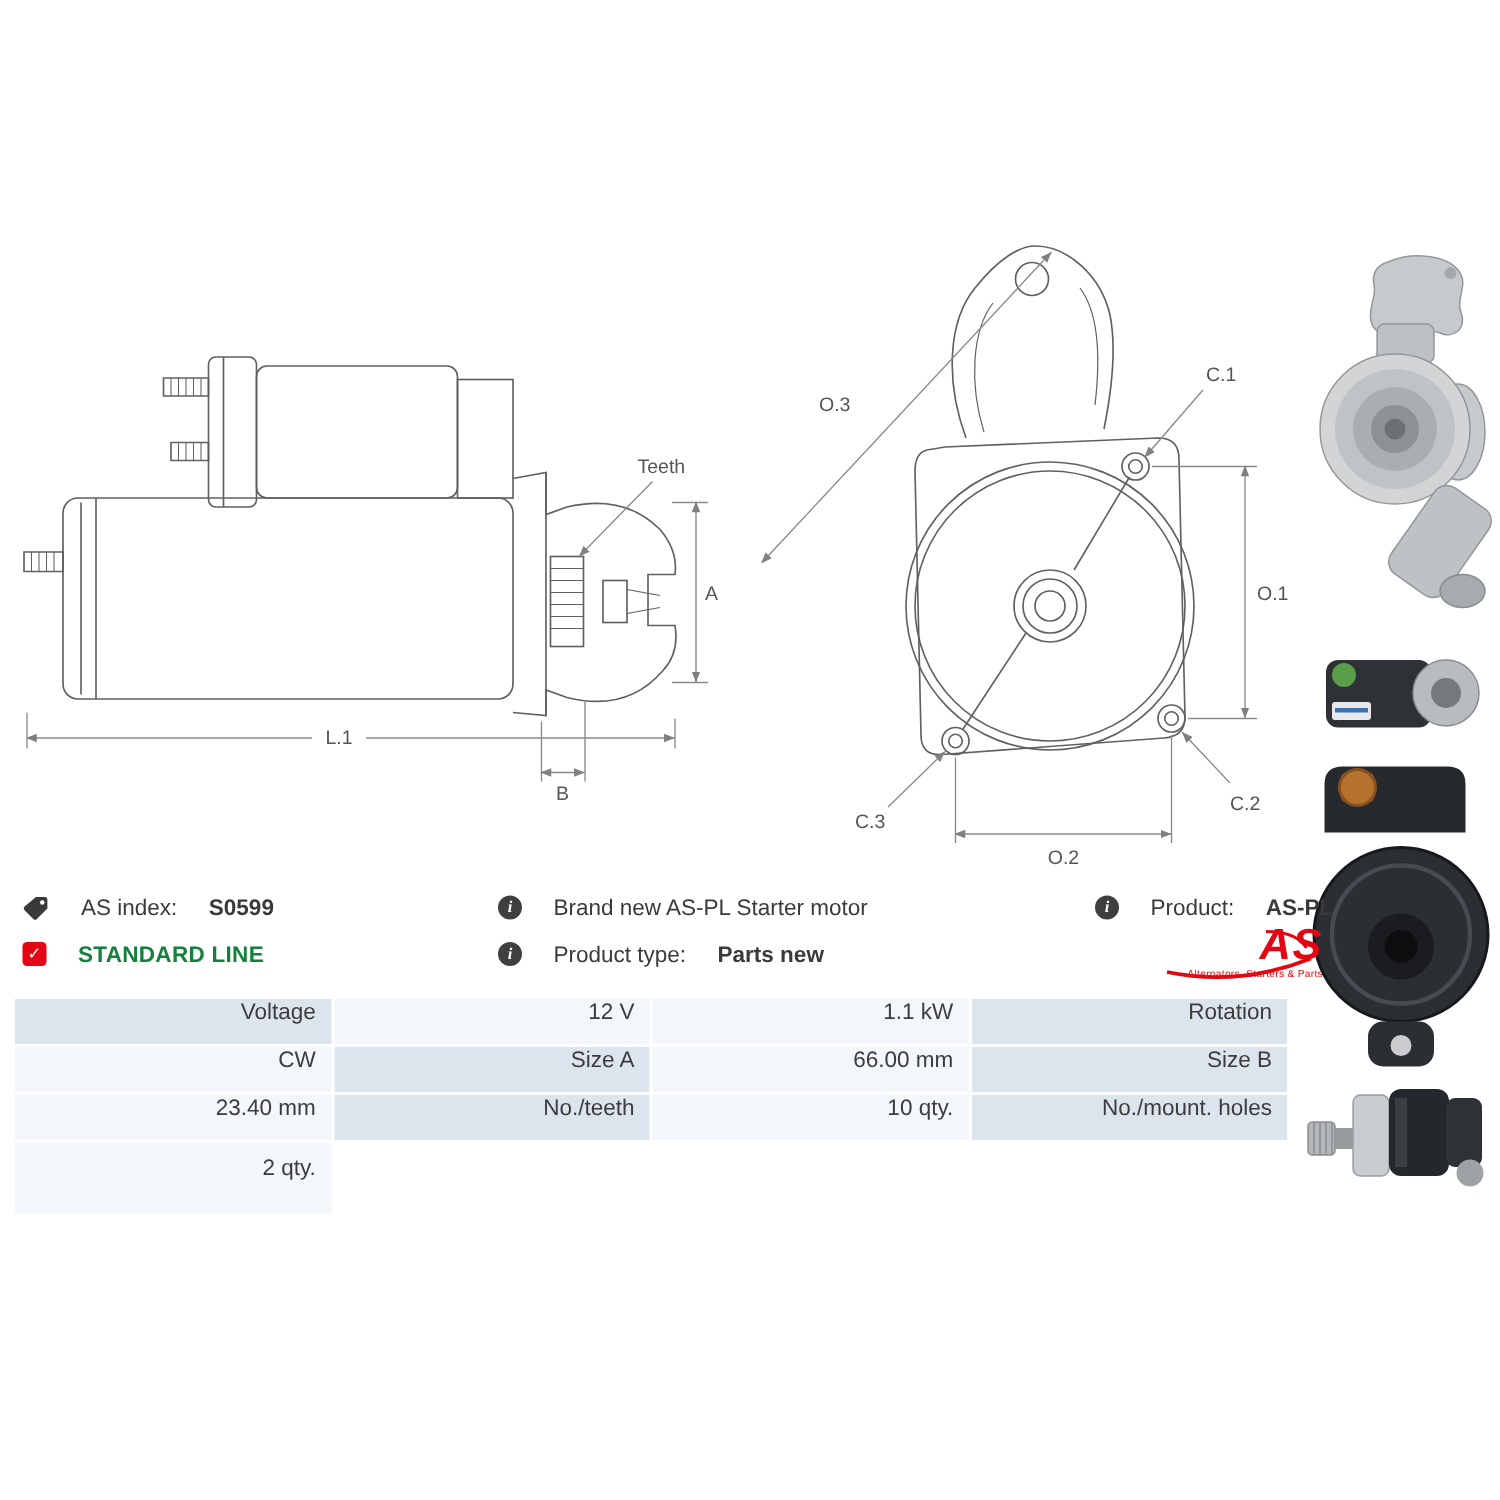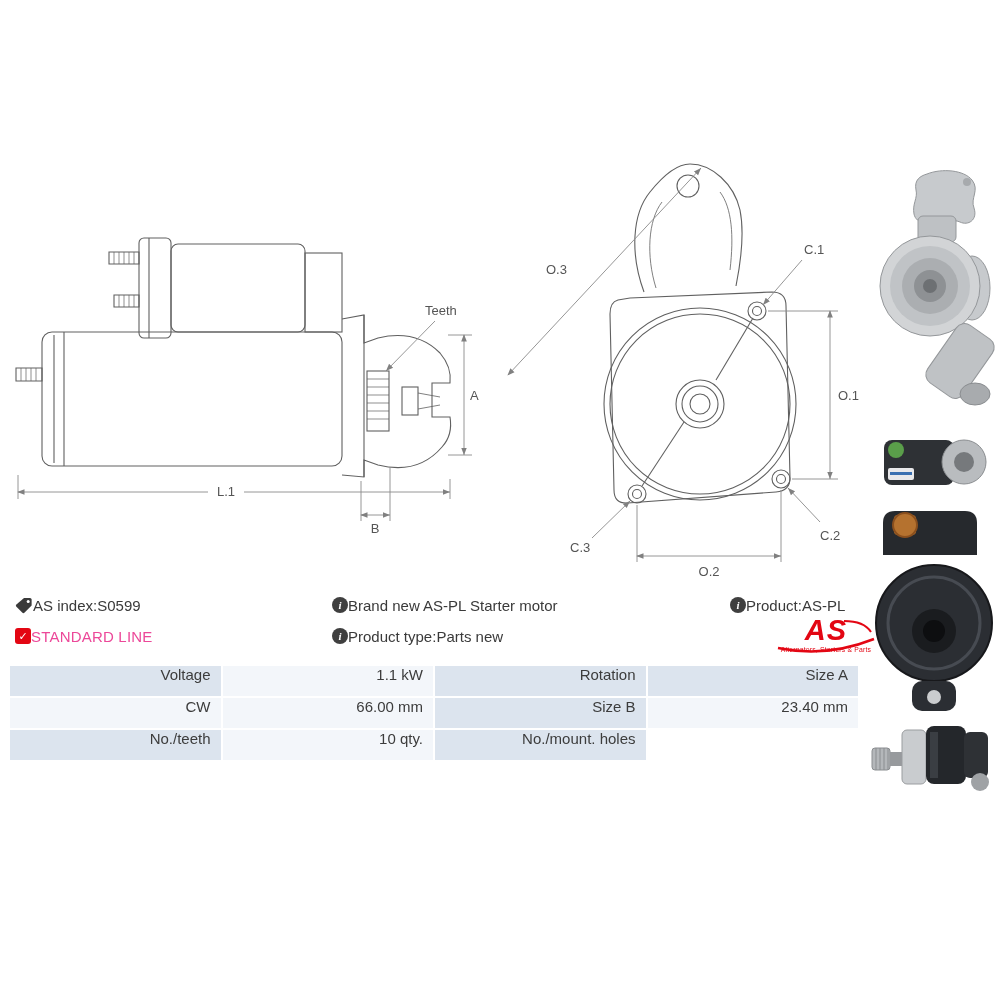--- a/index.html
+++ b/index.html
@@ -1,35 +1,35 @@
 <!DOCTYPE html>
 <html><head>
 <meta charset="utf-8">
 <style>
   *{box-sizing:border-box;margin:0;padding:0}
   html,body{width:1000px;height:1000px;background:#fff;font-family:"Liberation Sans",sans-serif;color:#3c3c3c;position:relative;overflow:hidden}
   .abs{position:absolute}
   svg text{font-family:"Liberation Sans",sans-serif;font-size:13px;fill:#555}
   
-  .info-item{position:absolute;display:flex;align-items:center;gap:0;font-size:15px;color:#3a3a3a;height:20px;white-space:nowrap}
+  .info-item{position:absolute;display:flex;align-items:center;gap:21px;font-size:15px;color:#3a3a3a;height:20px;white-space:nowrap}
   .info-icon{width:16px;height:16px;min-width:16px;border-radius:50%;background:#3f3f3f;color:#fff;
     font-size:11px;font-weight:bold;font-style:italic;font-family:"Liberation Serif",serif;
     display:flex;align-items:center;justify-content:center;line-height:1}
   .check-icon{width:16px;height:16px;min-width:16px;border-radius:3px;background:#e30613;color:#fff;
     font-size:11px;display:flex;align-items:center;justify-content:center;line-height:1}
-  .red-bold{color:#ec4899;font-weight:normal;letter-spacing:.2px}
-  b{font-weight:normal}
+  .red-bold{color:#15803d;font-weight:bold;letter-spacing:.2px}
+  b{font-weight:bold}
   
   .spec{position:absolute;left:10px;top:666px;width:848px;display:grid;
     grid-template-columns:1fr 1fr 1fr 1fr;grid-template-rows:30px 30px 30px 47px;gap:2px;background:#fff;font-size:15px}
   .spec .cell{display:flex;align-items:center;justify-content:flex-end;text-align:right;padding:2px 10px 14px 8px;line-height:1.25}
   .spec .lbl{background:#dce4ee}
   .spec .val{background:#f3f6fa}
   
-  .as-logo{position:absolute;left:770px;top:615px;width:112px;text-align:center;color:#e30613}
+  .as-logo{position:absolute;left:770px;top:615px;width:112px;text-align:right;color:#e30613}
   .as-logo .logo-text{display:block;font-style:italic;font-weight:bold;font-size:29px;line-height:30px;letter-spacing:1px;color:#e30613}
   .as-logo .logo-sub{display:block;font-size:6.8px;letter-spacing:.2px;color:#e30613;margin-top:1px}
   .as-logo svg{position:absolute;left:0;top:0;pointer-events:none}
   .photo{position:absolute}
 </style>
 </head>
 <body>
 
 <svg class="abs" style="left:12px;top:225px" width="470" height="340" viewBox="0 0 470 340">
   <defs>
@@ -220,26 +220,28 @@
   <svg width="112" height="44" viewBox="0 0 112 44">
     <path d="M8,33 Q56,43 104,24" stroke="#e30613" stroke-width="2.5" fill="none"></path>
     <path d="M74,6 Q94,6 101,17" stroke="#e30613" stroke-width="2" fill="none"></path>
   </svg>
   <span class="logo-text">AS</span>
   <span class="logo-sub">Alternators, Starters &amp; Parts</span>
 </div>
 
 <div class="spec">
   <div class="cell lbl">Voltage</div>
+  <div class="cell val">12 V</div>
   <div class="cell val">1.1 kW</div>
 
   <div class="cell lbl">Rotation</div>
+  <div class="cell val">CW</div>
   <div class="cell lbl">Size A</div>
-  <div class="cell val">CW</div>
   <div class="cell val">66.00 mm</div>
 
   <div class="cell lbl">Size B</div>
   <div class="cell val">23.40 mm</div>
   <div class="cell lbl">No./teeth</div>
   <div class="cell val">10 qty.</div>
 
   <div class="cell lbl">No./mount. holes</div>
+  <div class="cell val">2 qty.</div>
 </div>
 
 </body></html>

